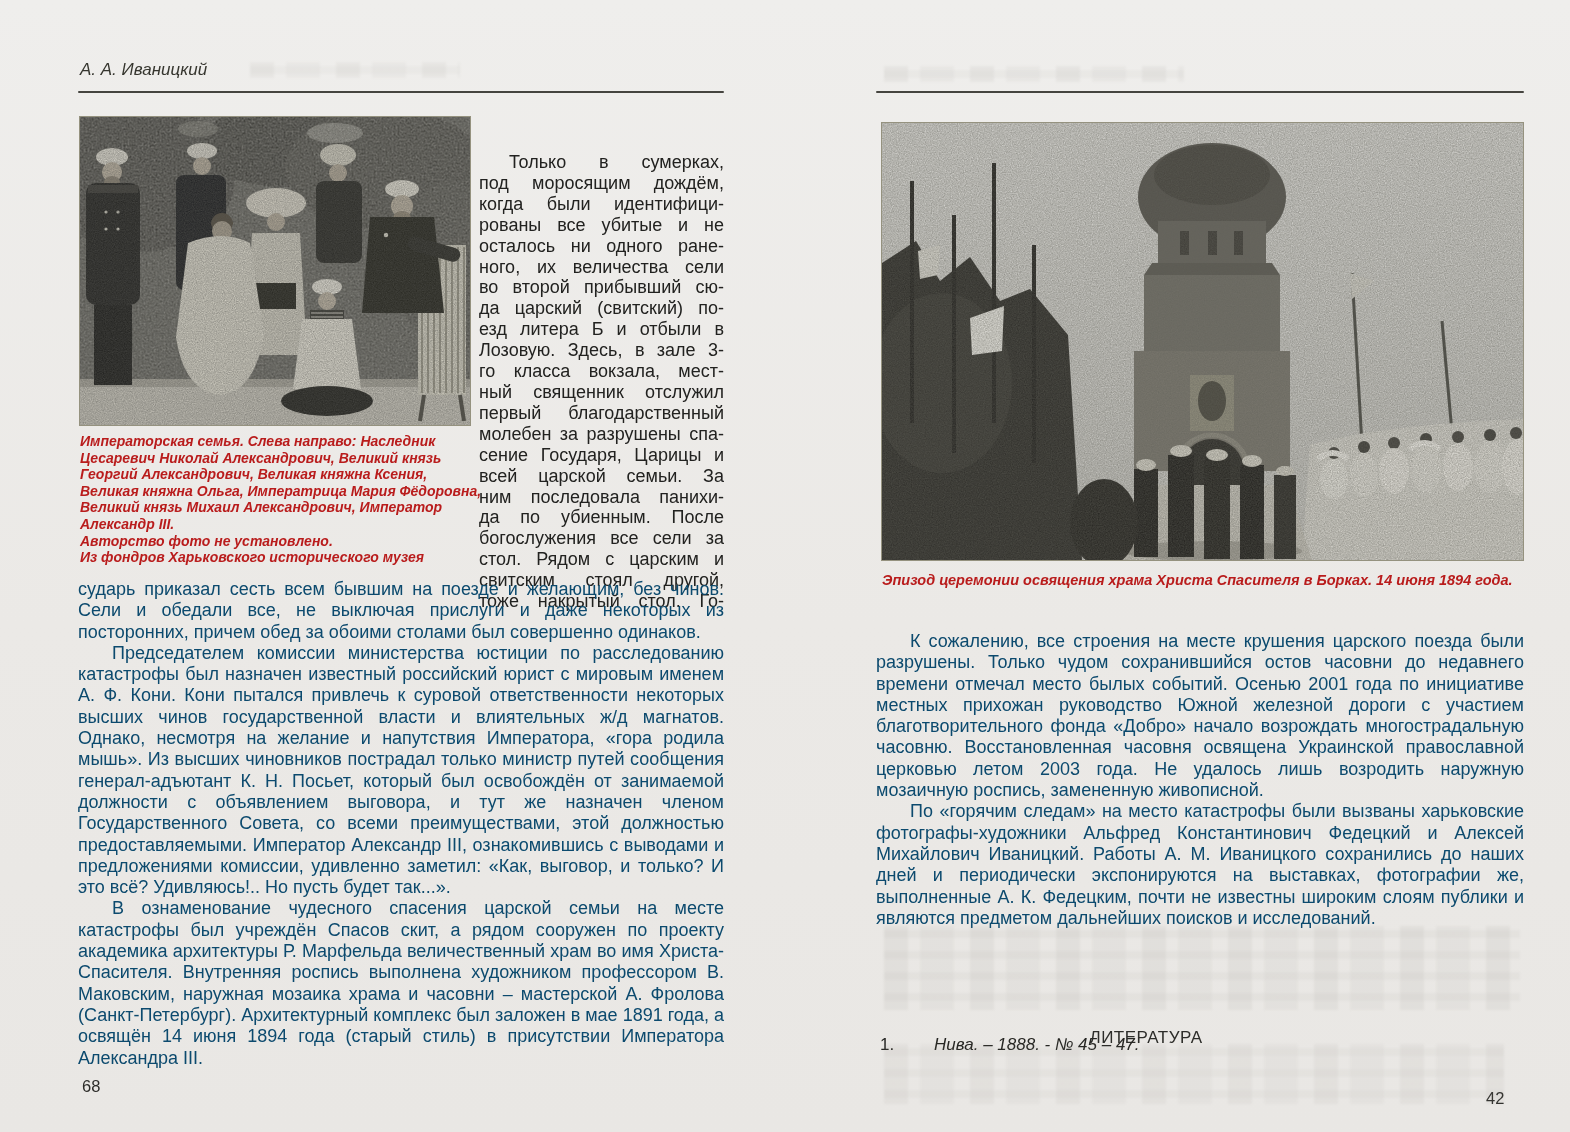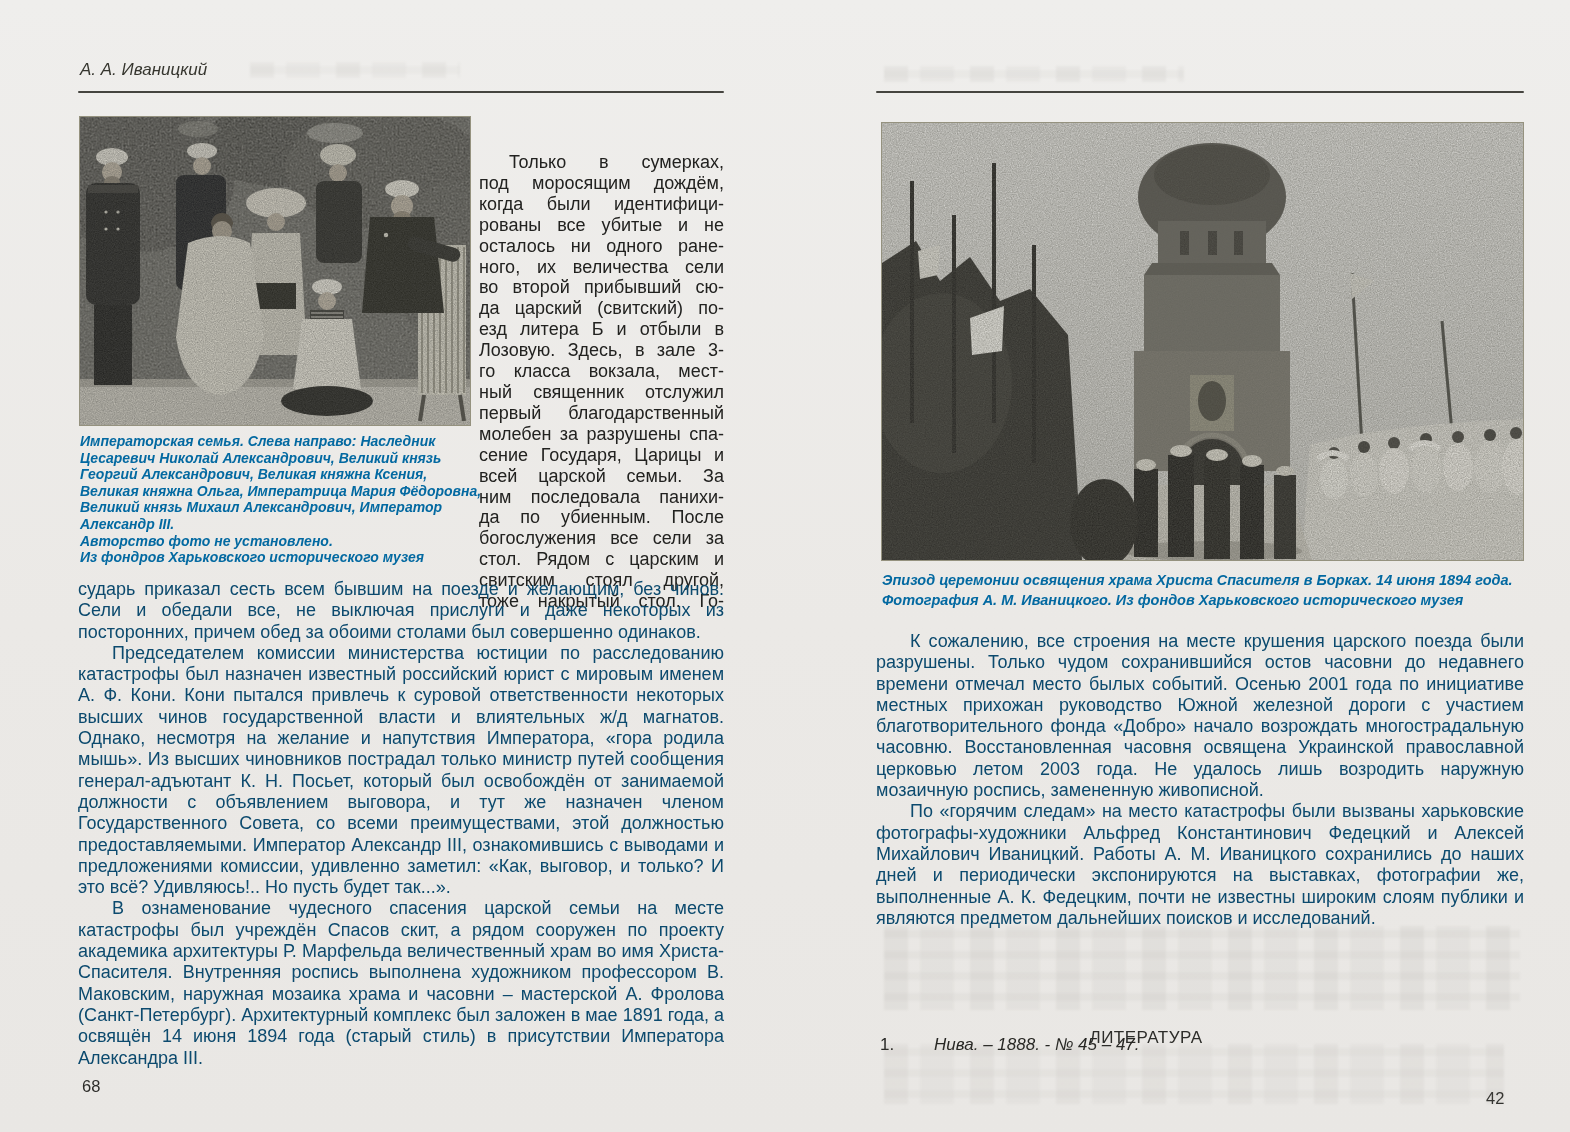--- a/index.html
+++ b/index.html
@@ -23,21 +23,21 @@
   .rule{position:absolute;top:91px;height:2px;background:#45443f;border-radius:1px;}
   .rule-left{left:78px;width:646px;}
   .rule-right{left:876px;width:648px;}
 
   
   .photo{position:absolute;line-height:0;outline:1px solid #95927f;background:#777;}
   .photo-left{left:80px;top:117px;width:390px;height:308px;}
   .photo-right{left:882px;top:123px;width:641px;height:437px;}
 
   
-  .caption{position:absolute;font-weight:bold;font-style:italic;color:#0369a1;}
+  .caption{position:absolute;font-weight:bold;font-style:italic;color:#b91c1c;}
   .caption-left{left:80px;top:433px;width:404px;font-size:14px;line-height:16.6px;}
   .caption-right{left:882px;top:570px;width:645px;font-size:14.5px;line-height:20px;}
 
   
   .column{position:absolute;left:479px;top:116px;width:245px;font-size:18px;color:#222220;margin-top:36px;}
   .col-line{
     line-height:20.9px;text-align:justify;text-align-last:justify;
     white-space:nowrap;overflow:hidden;
   }
   .col-line:first-child{text-indent:30px;}
@@ -273,21 +273,20 @@
         <ellipse cx="403" cy="348" rx="9" ry="5" fill="#d2cfc4"></ellipse>
 
       <ellipse cx="222" cy="400" rx="34" ry="44" fill="#262521"></ellipse>
 
       <rect width="641" height="437" filter="url(#grainR)" opacity=".8"></rect>
     </svg>
   </figure>
 
   <div class="caption caption-right">
       <div class="cap-line">Эпизод церемонии освящения храма Христа Спасителя в Борках. 14 июня 1894 года.</div>
-      <div class="cap-line">Фотография А. М. Иваницкого. Из фондов Харьковского исторического музея</div>
     </div>
 
   <div class="body body-right">
     <p class="para">К сожалению, все строения на месте крушения царского поезда были разрушены. Только чудом сохранившийся остов часовни до недавнего времени отмечал место былых событий. Осенью 2001 года по инициативе местных прихожан руководство Южной железной дороги с участием благотворительного фонда «Добро» начало возрождать многострадальную часовню. Восстановленная часовня освящена Украинской православной церковью летом 2003 года. Не удалось лишь возродить наружную мозаичную роспись, замененную живописной.</p>
     <p class="para">По «горячим следам» на место катастрофы были вызваны харьковские фотографы-художники Альфред Константинович Федецкий и Алексей Михайлович Иваницкий. Работы А. М. Иваницкого сохранились до наших дней и периодически экспонируются на выставках, фотографии же, выполненные А. К. Федецким, почти не известны широким слоям публики и являются предметом дальнейших поисков и исследований.</p>
   </div>
 
   <div class="lit-heading">ЛИТЕРАТУРА</div>
 
   <div class="ref-list">

